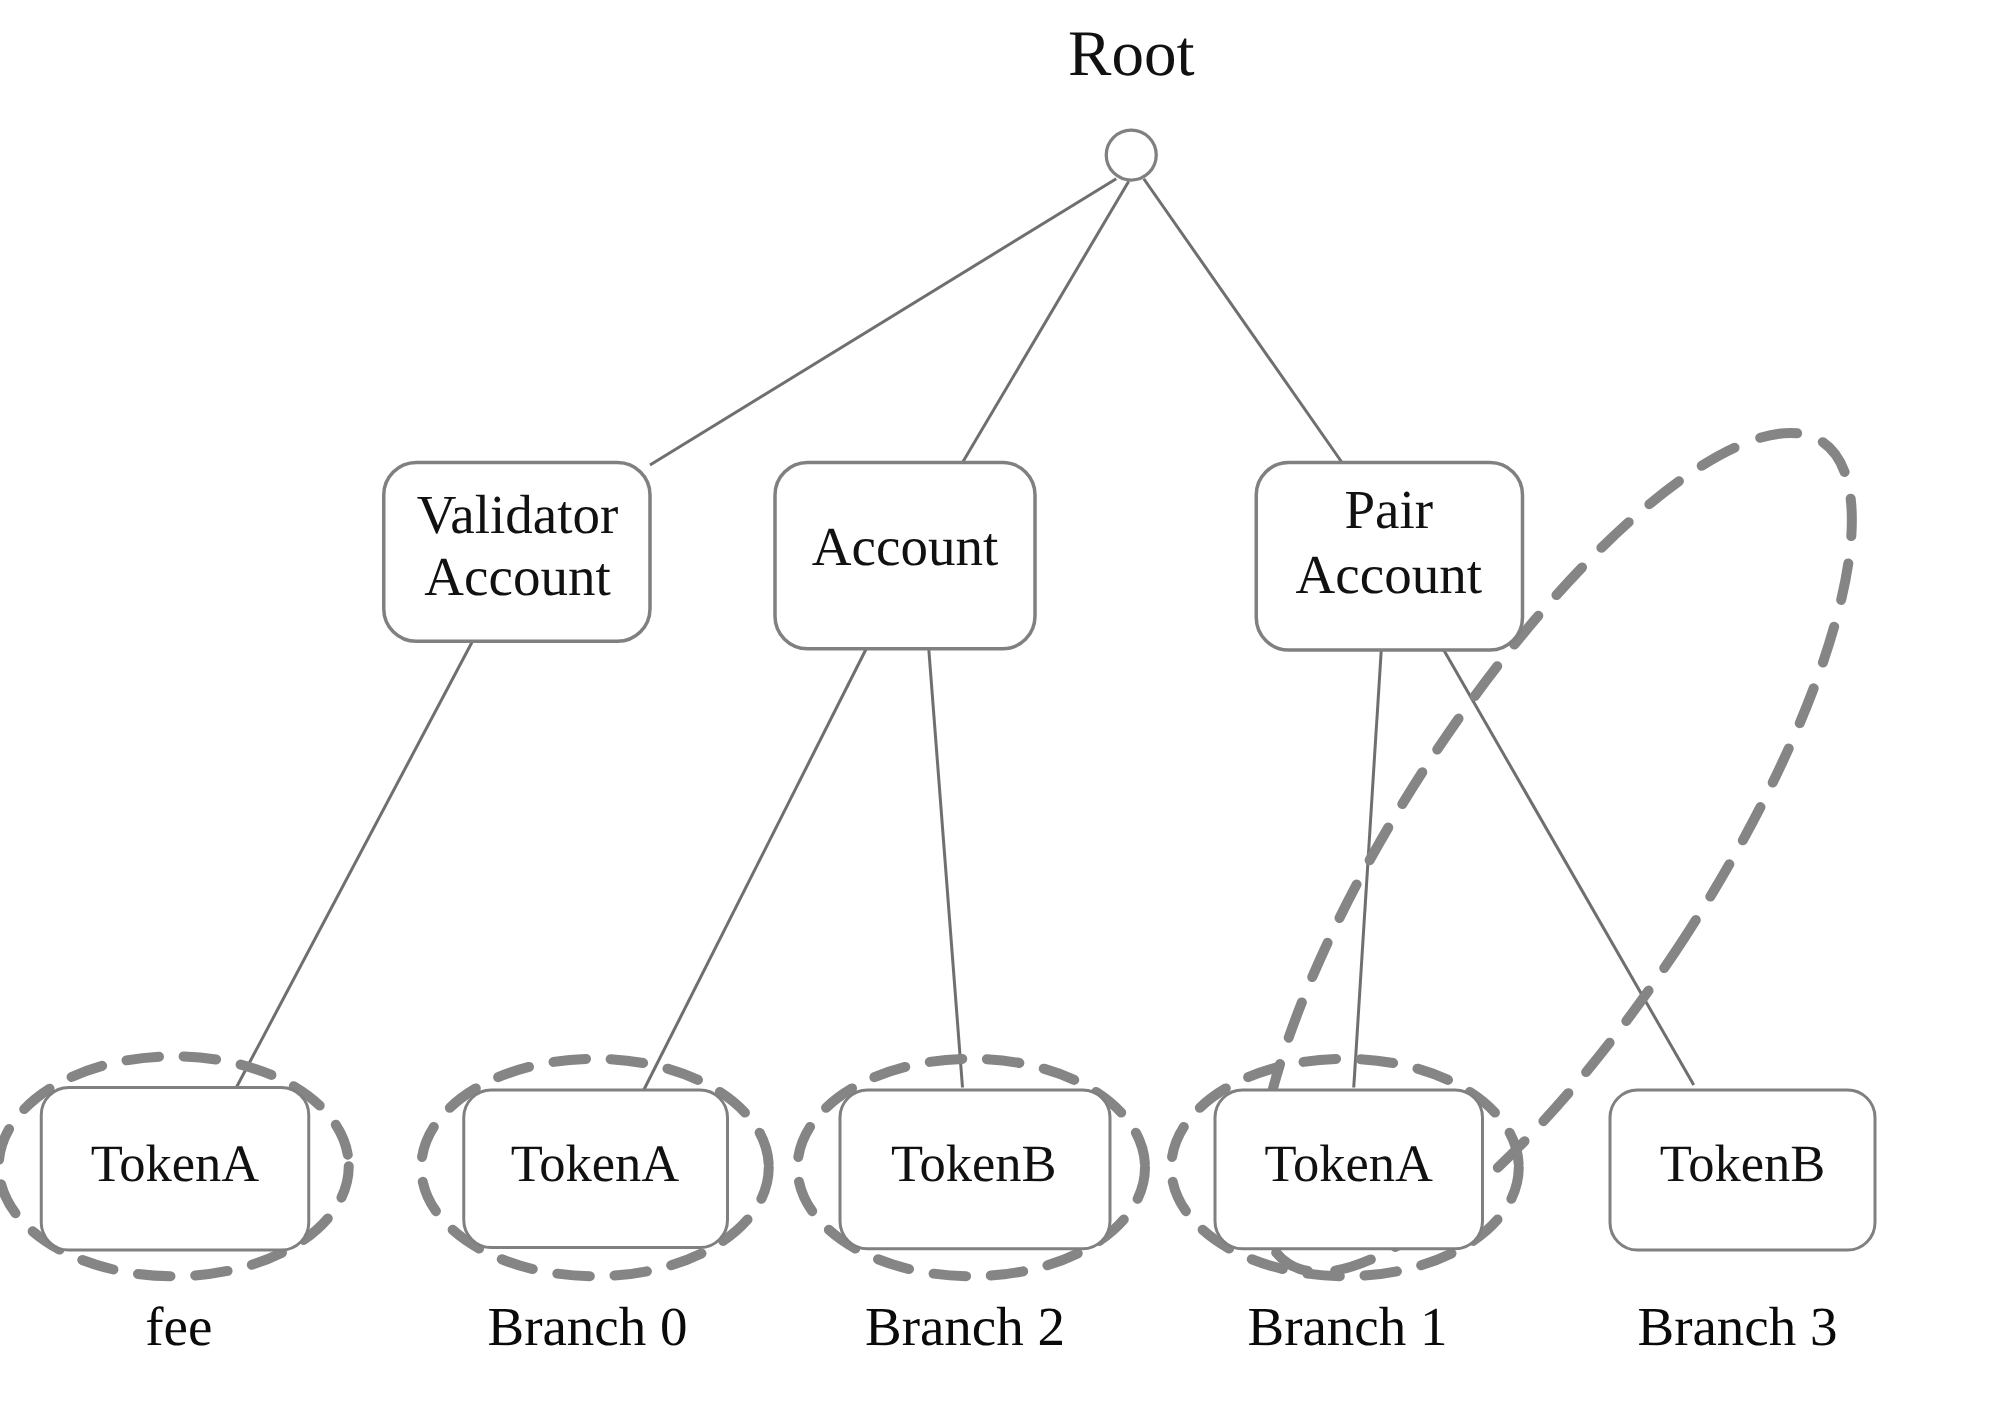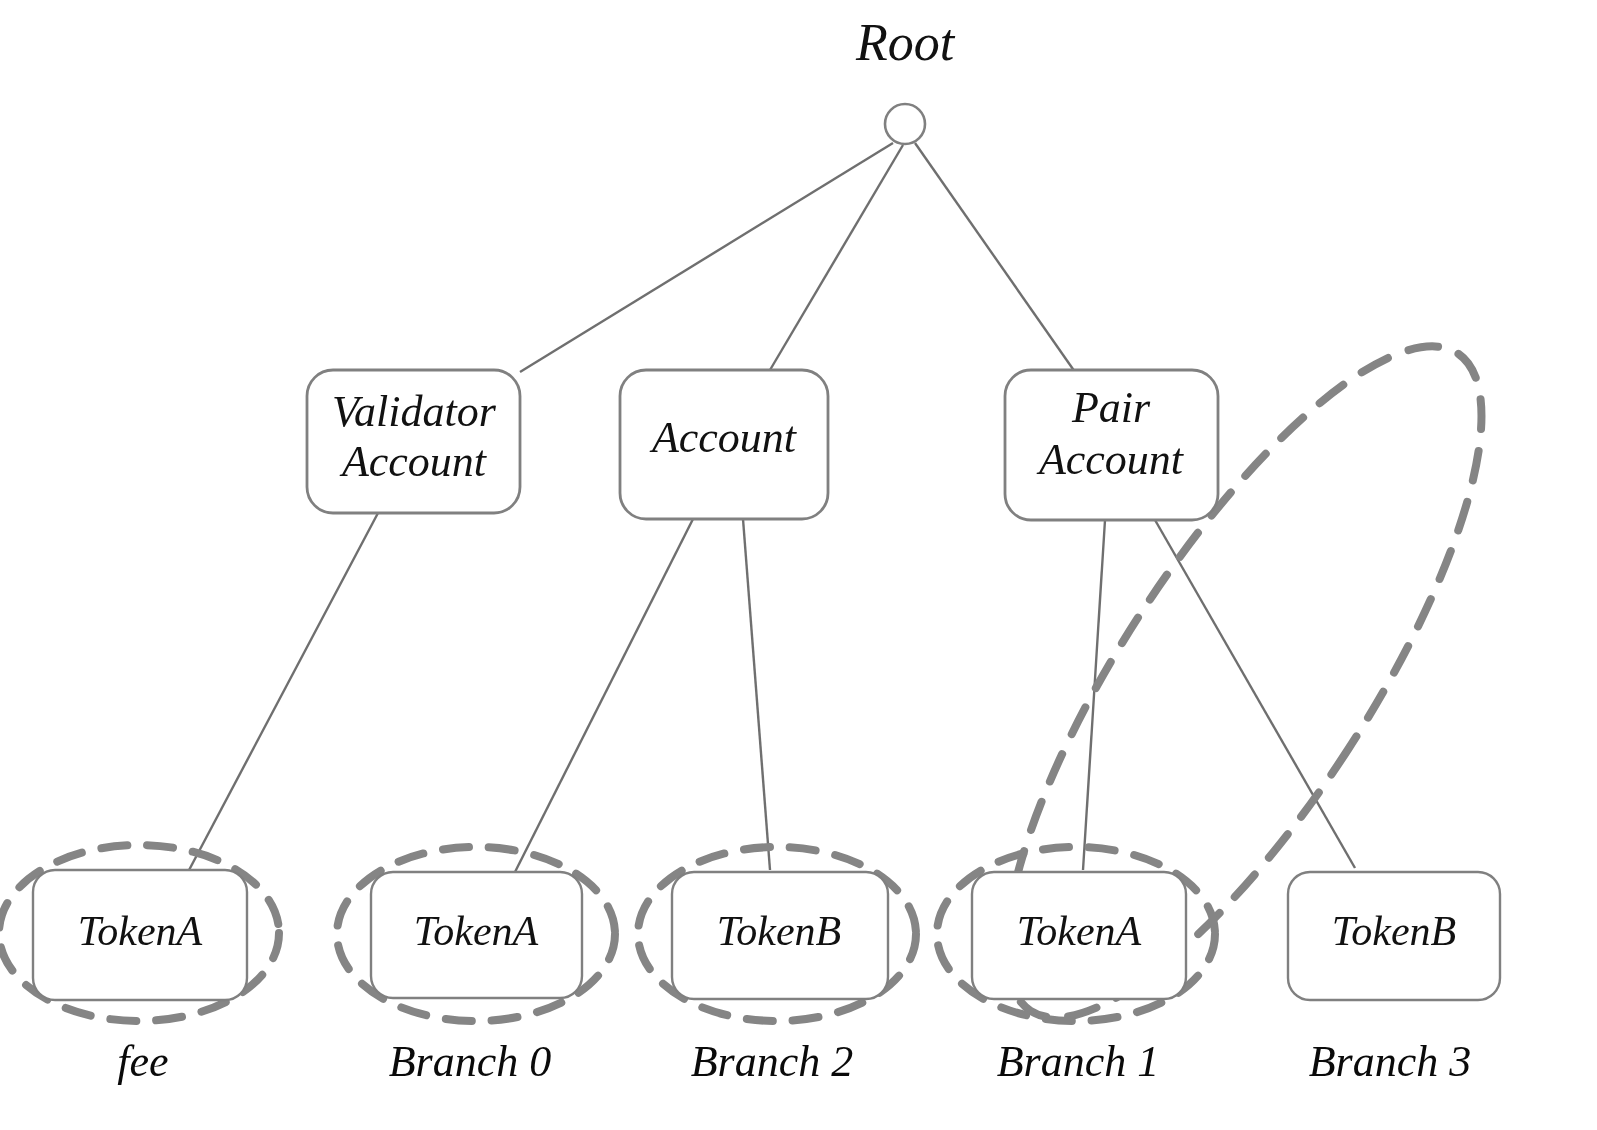--- a/index.html
+++ b/index.html
@@ -9,21 +9,20 @@
   }
   body {
     font-family: "Liberation Serif", "DejaVu Serif", serif;
   }
   #canvas {
     position: relative;
     width: 1597px;
     height: 1130px;
     background: #ffffff;
     overflow: hidden;
-    font-style: italic;
   }
   #tree-svg {
     position: absolute;
     top: 0;
     left: 0;
     width: 1597px;
     height: 1130px;
   }
   .node-label {
     font-family: "Liberation Serif", "DejaVu Serif", serif;

